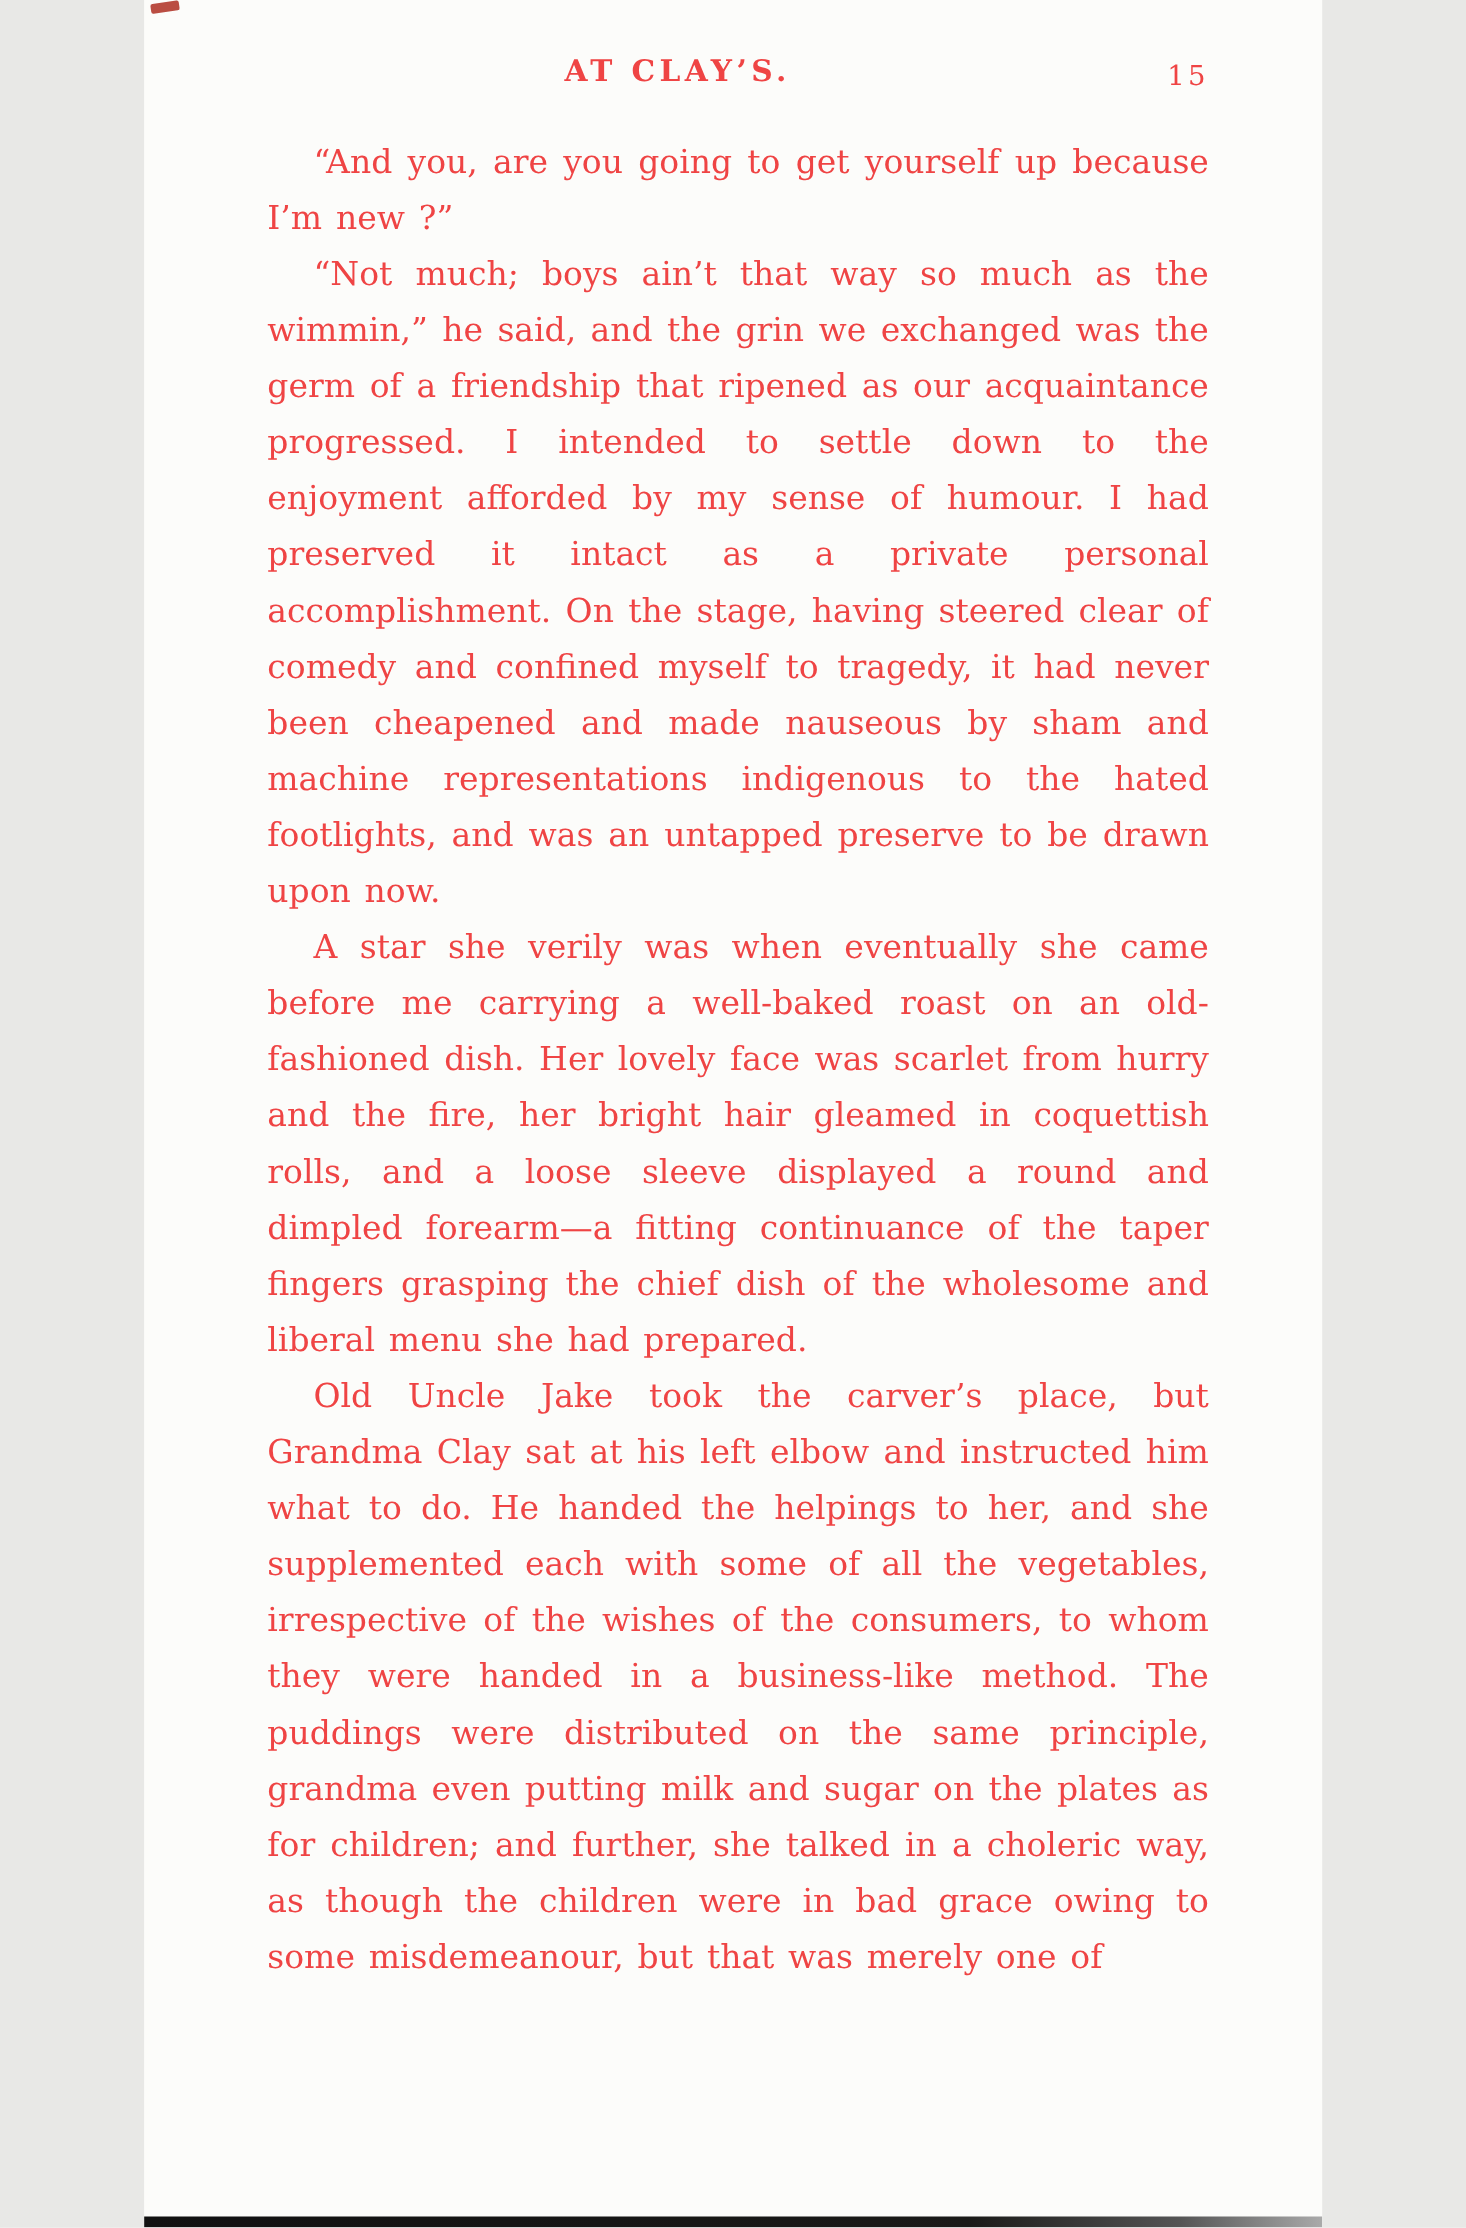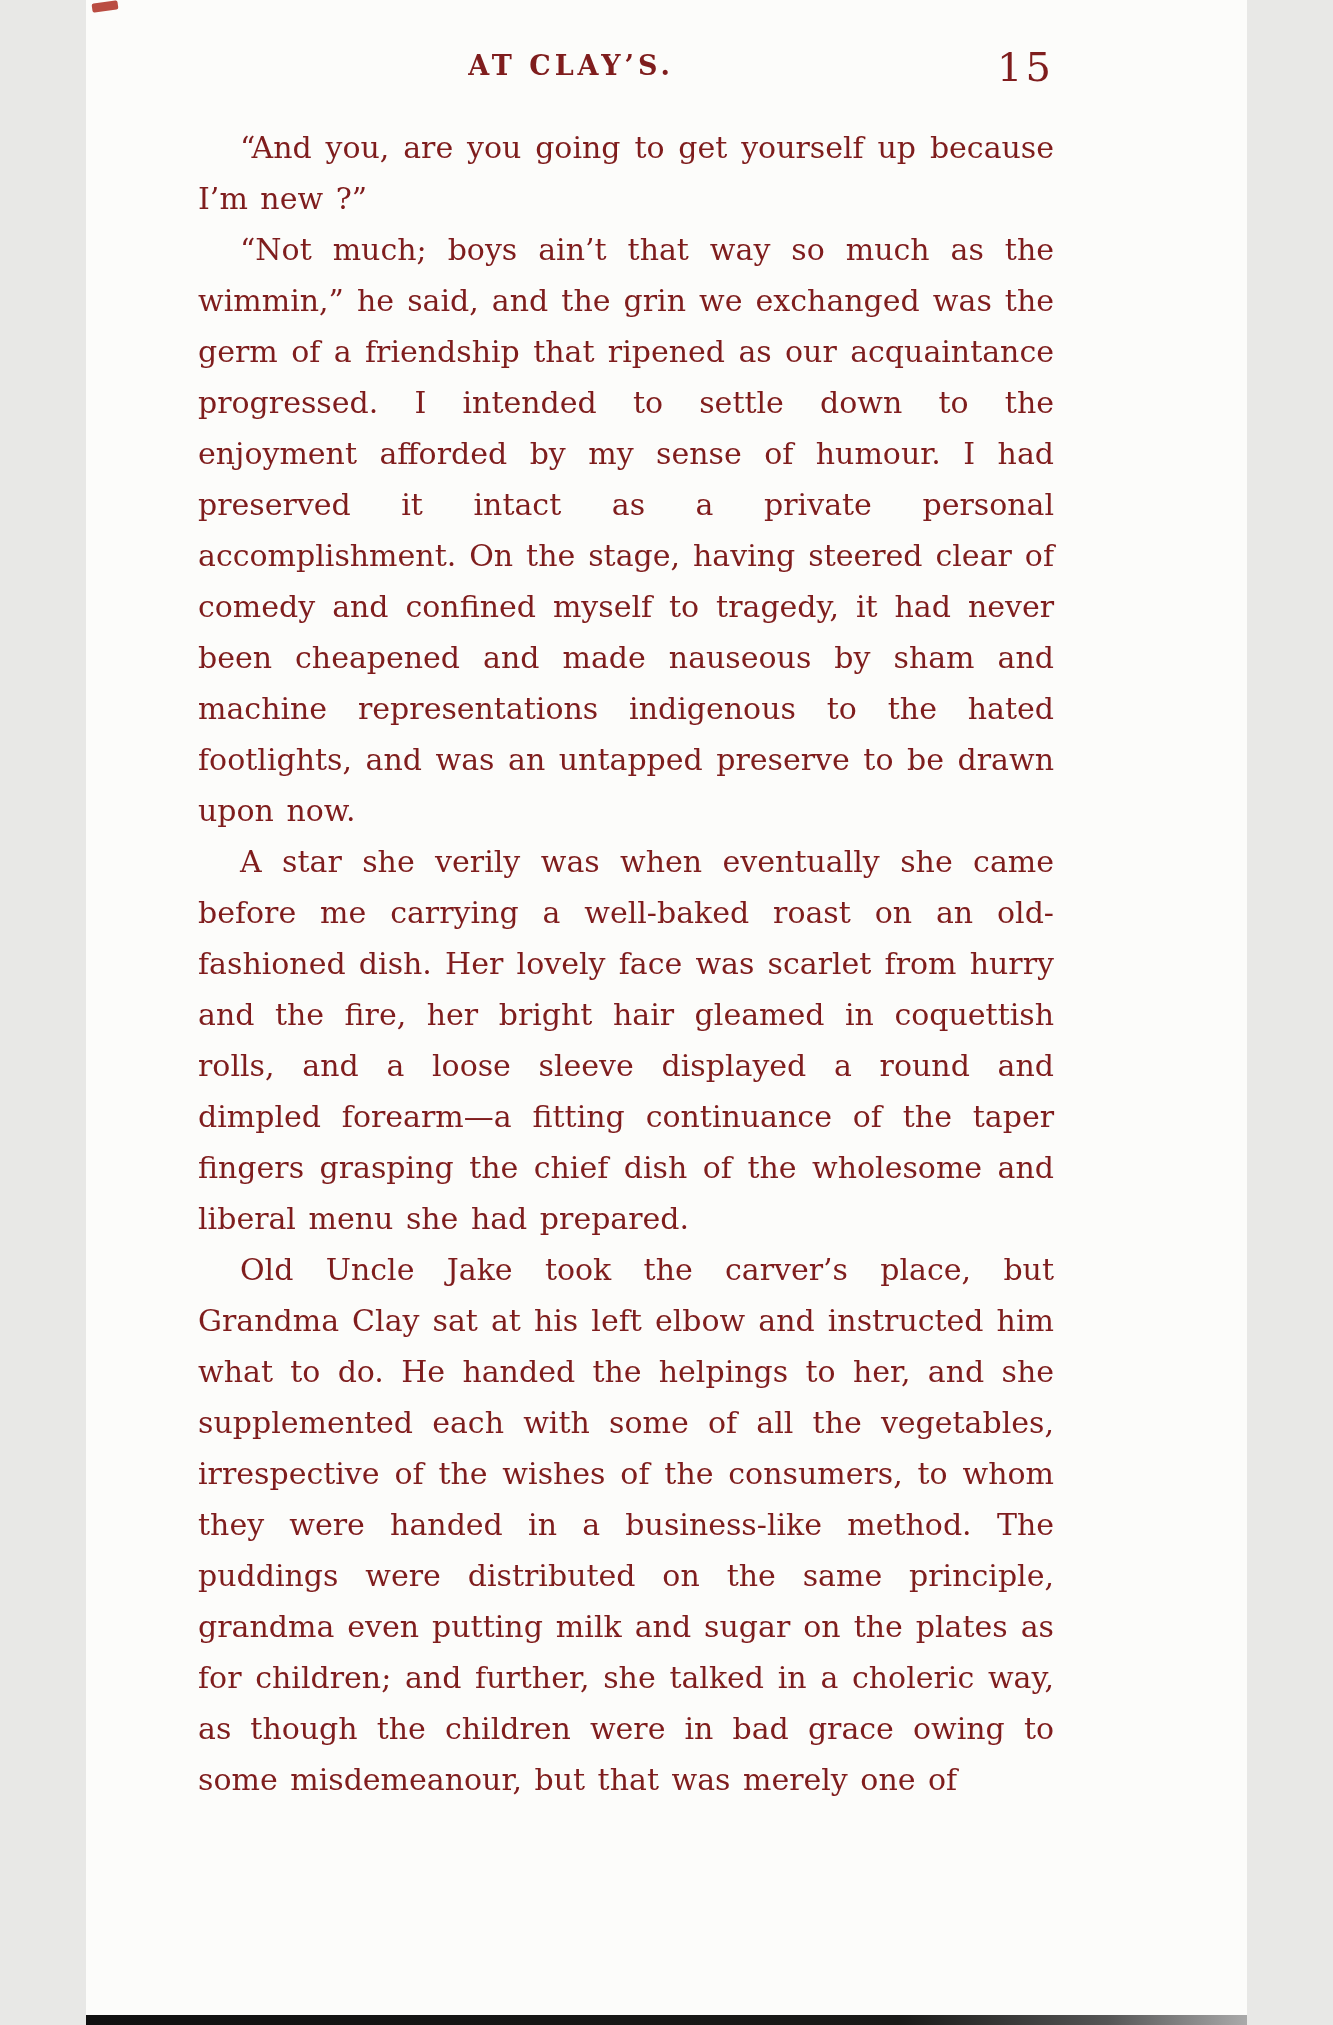--- a/index.html
+++ b/index.html
@@ -2,27 +2,27 @@
 <html><head>
 <meta charset="utf-8">
 <style>
   html, body {
     margin: 0;
     padding: 0;
     background: #e8e8e6;
   }
   .page {
     position: relative;
-    width: 1161px;
+    width: 1071px;
     height: 2025px;
     margin: 0 auto;
     background: #fcfcfa;
     overflow: hidden;
     font-family: "DejaVu Serif", "Liberation Serif", serif;
-    color: #7f1d1d;
+    color: #ef4444;
   }
   
   .corner-artifact {
     position: absolute;
     top: 2px;
     left: 6px;
     width: 26px;
     height: 9px;
     background: #b23a2e;
     transform: rotate(-8deg);
@@ -55,22 +55,22 @@
     right: 110px;
     top: 8px;
     text-align: center;
     font-size: 27px;
     font-weight: bold;
     letter-spacing: 4px;
   }
   .running-head .page-number {
     position: absolute;
     right: 0;
-    top: 2px;
-    font-size: 40px;
+    top: 12px;
+    font-size: 25px;
     letter-spacing: 3px;
   }
   .body-copy .para {
     margin: 0;
     font-size: 30px;
     line-height: 51px;
     text-align: justify;
     text-justify: inter-word;
     text-indent: 42px;
     word-spacing: 3px;

